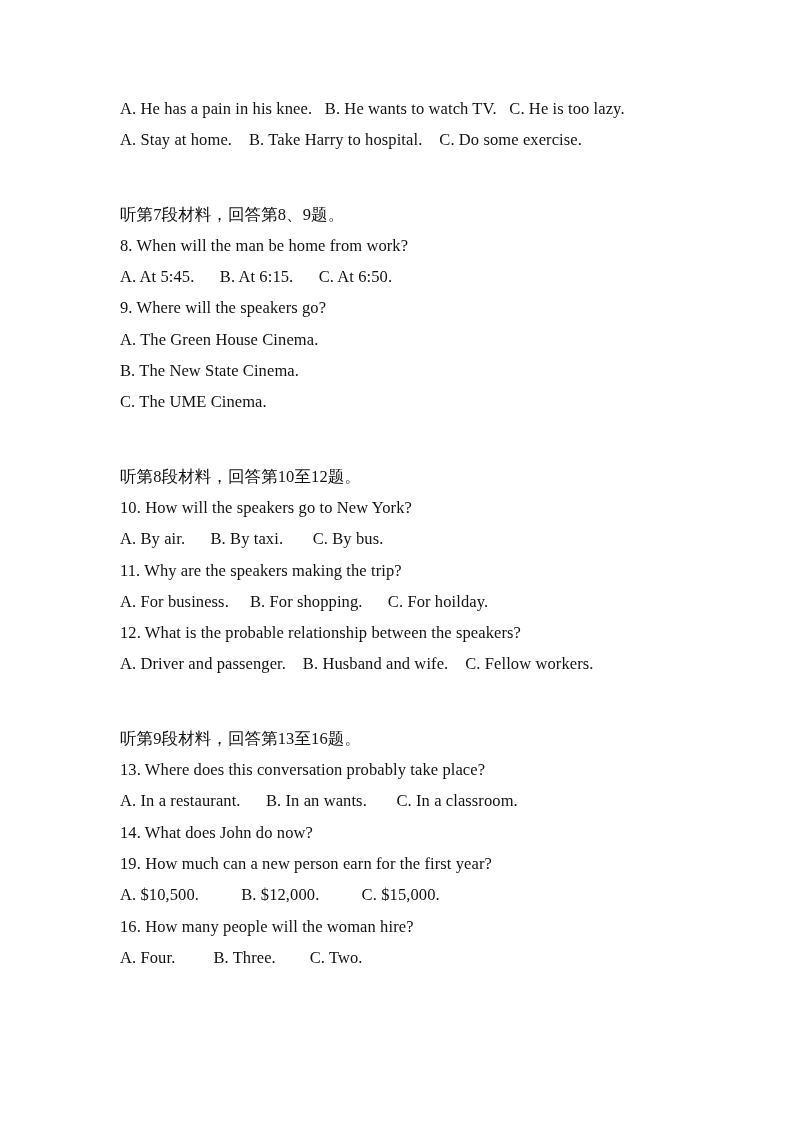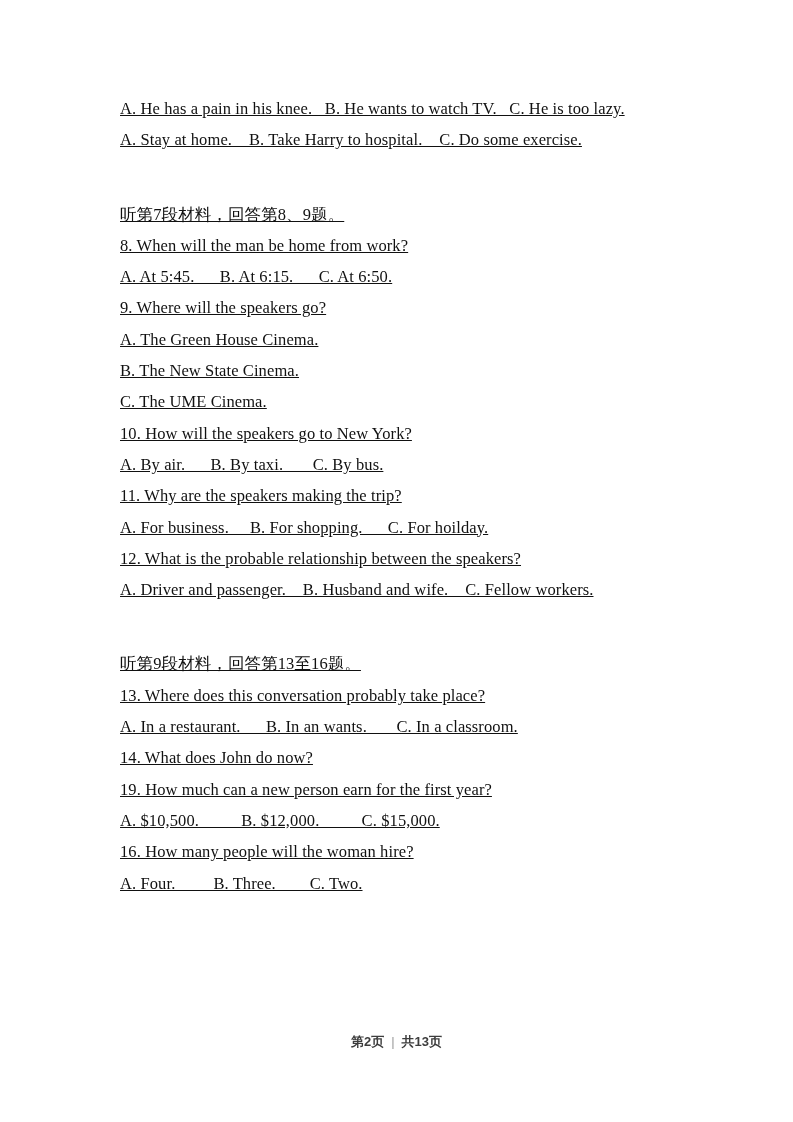--- a/index.html
+++ b/index.html
@@ -21,21 +21,20 @@
     left: 120px;
     top: 93px;
     width: 580px;
   }
   .content p {
     margin: 0;
     font-size: 16.5px;
     line-height: 31.3px;
     white-space: pre-wrap;
     letter-spacing: 0.1px;
-    text-decoration: underline;
   }
   .content p.section-instruction {
     margin-top: 43px;
   }
   .footer {
     position: absolute;
     left: 0;
     right: 0;
     top: 1033px;
     text-align: center;
@@ -57,32 +56,30 @@
   <div class="content">
     <p>A. He has a pain in his knee.   B. He wants to watch TV.   C. He is too lazy.</p>
     <p>A. Stay at home.    B. Take Harry to hospital.    C. Do some exercise.</p>
     <p class="section-instruction">听第7段材料，回答第8、9题。</p>
     <p>8. When will the man be home from work?</p>
     <p>A. At 5:45.      B. At 6:15.      C. At 6:50.</p>
     <p>9. Where will the speakers go?</p>
     <p>A. The Green House Cinema.</p>
     <p>B. The New State Cinema.</p>
     <p>C. The UME Cinema.</p>
+    <p class="section-instruction">听第8段材料，回答第10至12题。</p>
     <p>10. How will the speakers go to New York?</p>
     <p>A. By air.      B. By taxi.       C. By bus.</p>
     <p>11. Why are the speakers making the trip?</p>
     <p>A. For business.     B. For shopping.      C. For hoilday.</p>
     <p>12. What is the probable relationship between the speakers?</p>
     <p>A. Driver and passenger.    B. Husband and wife.    C. Fellow workers.</p>
     <p class="section-instruction">听第9段材料，回答第13至16题。</p>
     <p>13. Where does this conversation probably take place?</p>
     <p>A. In a restaurant.      B. In an wants.       C. In a classroom.</p>
     <p>14. What does John do now?</p>
     <p>19. How much can a new person earn for the first year?</p>
     <p>A. $10,500.          B. $12,000.          C. $15,000.</p>
     <p>16. How many people will the woman hire?</p>
     <p>A. Four.         B. Three.        C. Two.</p>
   </div>
 
-  <div class="footer">
-    <span>第2页</span><span class="sep">|</span><span>共13页</span>
-  </div>
 </div>
 
 </body></html>

